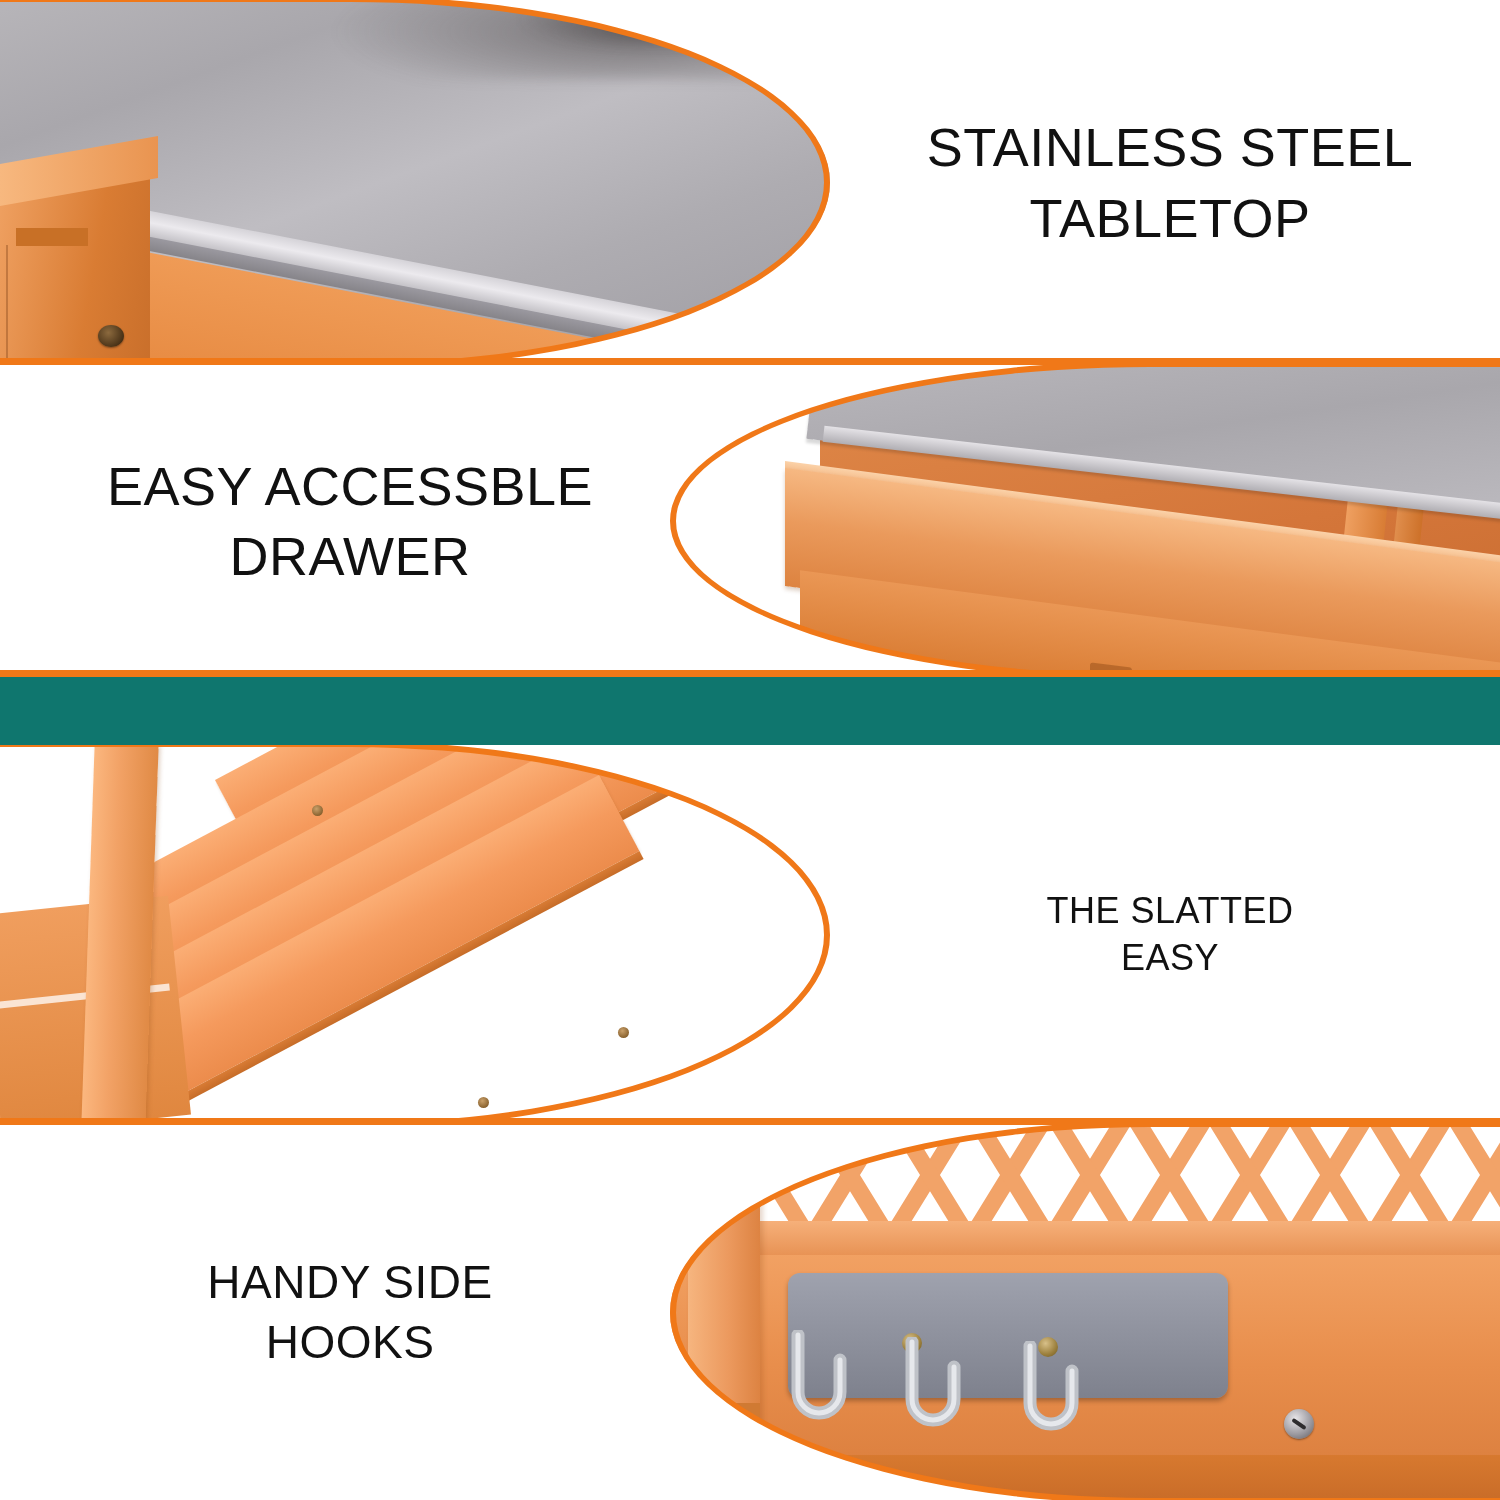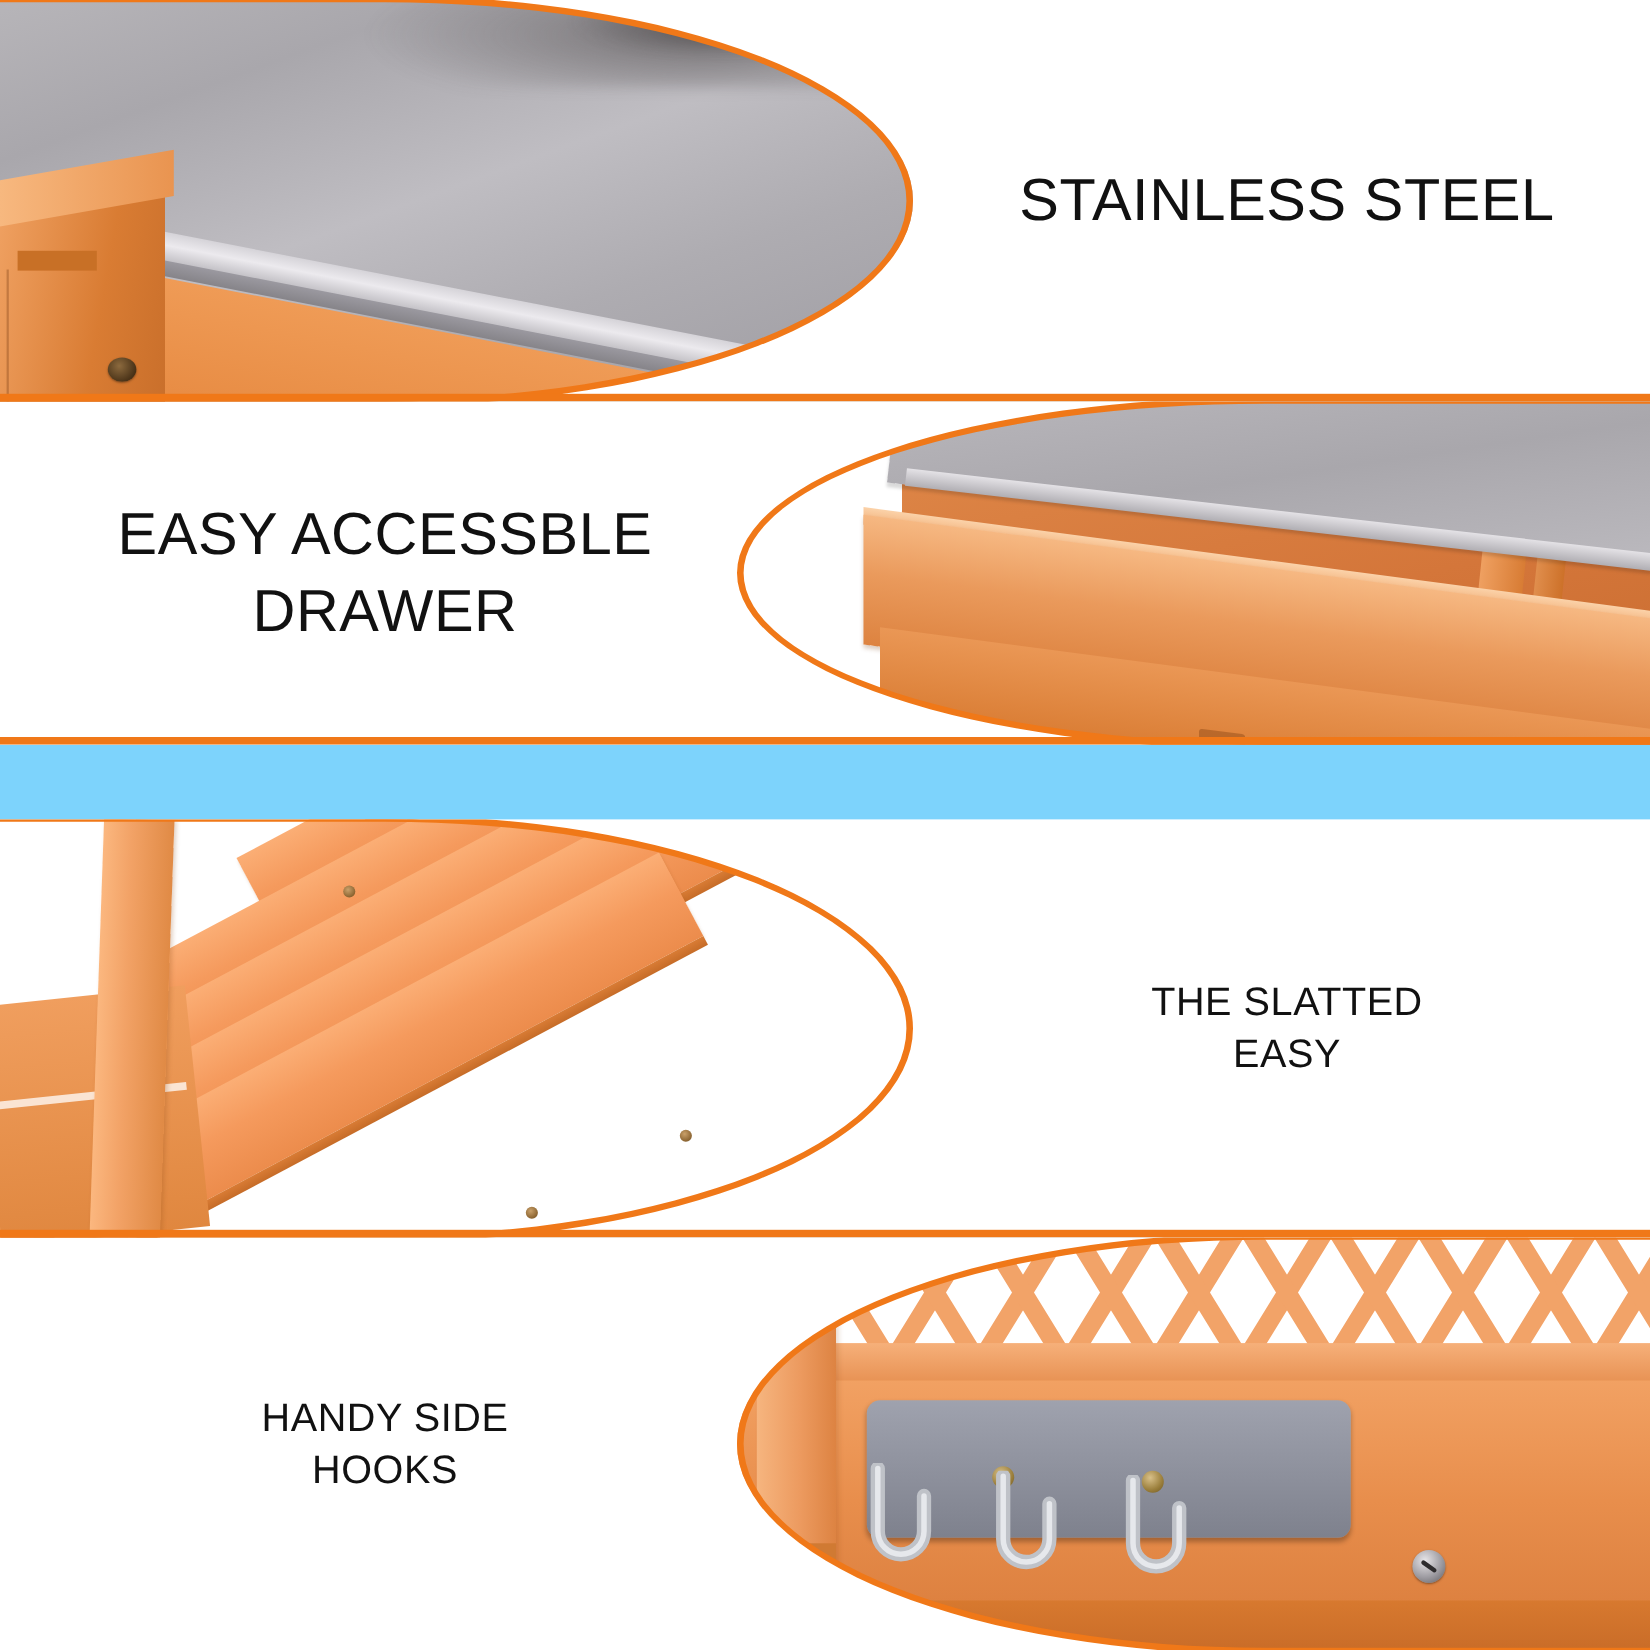--- a/index.html
+++ b/index.html
@@ -2,21 +2,21 @@
 <html><head>
 <meta charset="utf-8">
 <style>
   * { margin:0; padding:0; box-sizing:border-box; }
   html,body { width:1500px; height:1500px; background:#ffffff; }
   body { font-family:"Liberation Sans", sans-serif; overflow:hidden; }
 
   #sheet {
     position:relative;
     width:1500px; height:1500px;
-    background:#7dd3fc;
+    background:#0f766e;
   }
 
   
   .panel {
     position:absolute;
     left:0; width:1500px;
     overflow:hidden;
     background:#ffffff;
   }
   .panel-inner { position:absolute; inset:0; }
@@ -300,20 +300,21 @@
         <div class="steel-edge2"></div>
         <div class="p1-post"></div>
         <div class="p1-post-top"></div>
         <div class="p1-notch"></div>
         <div class="p1-seam"></div>
         <div class="p1-screw"></div>
       </div>
       <div class="arc arc-left"></div>
       <div class="caption cap-right" style="font-size: 54px;">
         <span>STAINLESS STEEL</span>
+        <span>TABLETOP</span>
       </div>
     </div>
     <div class="rule" style="bottom:0;"></div>
   </section>
 
   <section class="panel" id="p2">
     <div class="panel-inner">
       <div class="p2-bg"></div>
       <div class="photo photo-right">
         <div class="p2-leg-back"></div>
@@ -410,20 +411,20 @@
         <div class="hook" style="left:350px; top:216px;">
           <svg width="62" height="105" viewBox="0 0 62 105">
             <path d="M10 5 L10 62 A21 21 0 0 0 52 62 L52 30" stroke="#BFC2C8" stroke-width="13" fill="none" stroke-linecap="round"></path>
             <path d="M10 5 L10 62 A21 21 0 0 0 52 62 L52 30" stroke="#E6E8EC" stroke-width="5" fill="none" stroke-linecap="round"></path>
           </svg>
         </div>
 
         <div class="wood-screw" style="left:614px; top:284px;"></div>
       </div>
       <div class="arc arc-right"></div>
-      <div class="caption cap-left" style="font-size: 36px;">
+      <div class="caption cap-left" style="font-size: 46px;">
         <span>HANDY SIDE</span>
         <span>HOOKS</span>
       </div>
     </div>
   </section>
 
 </div>
 
 </body></html>

